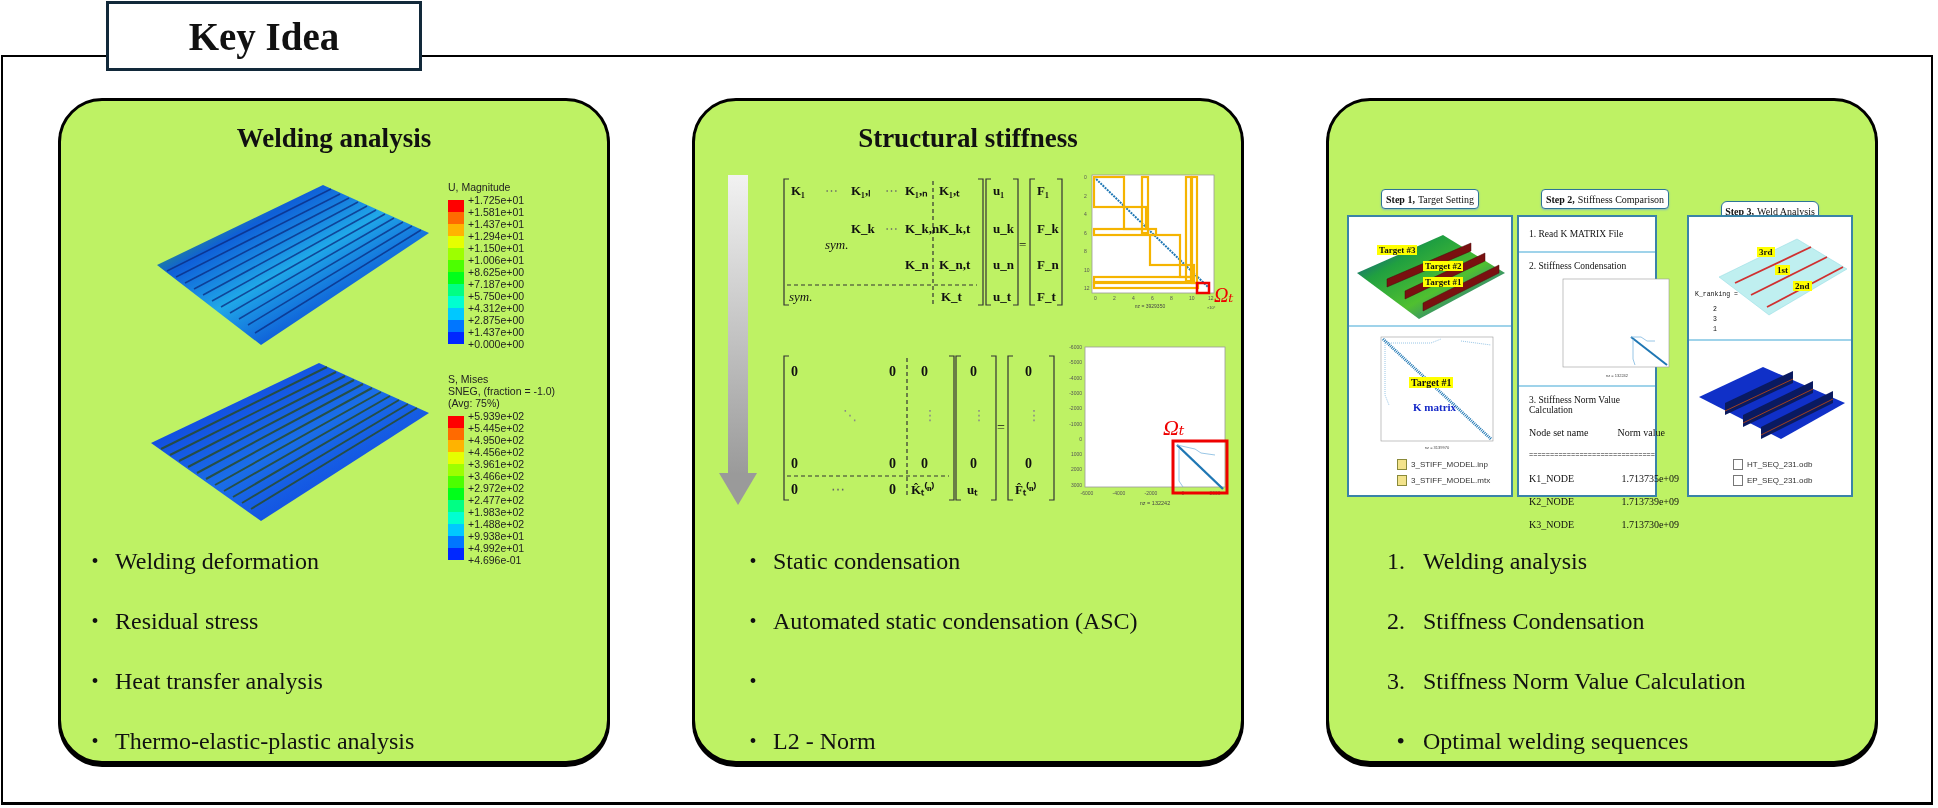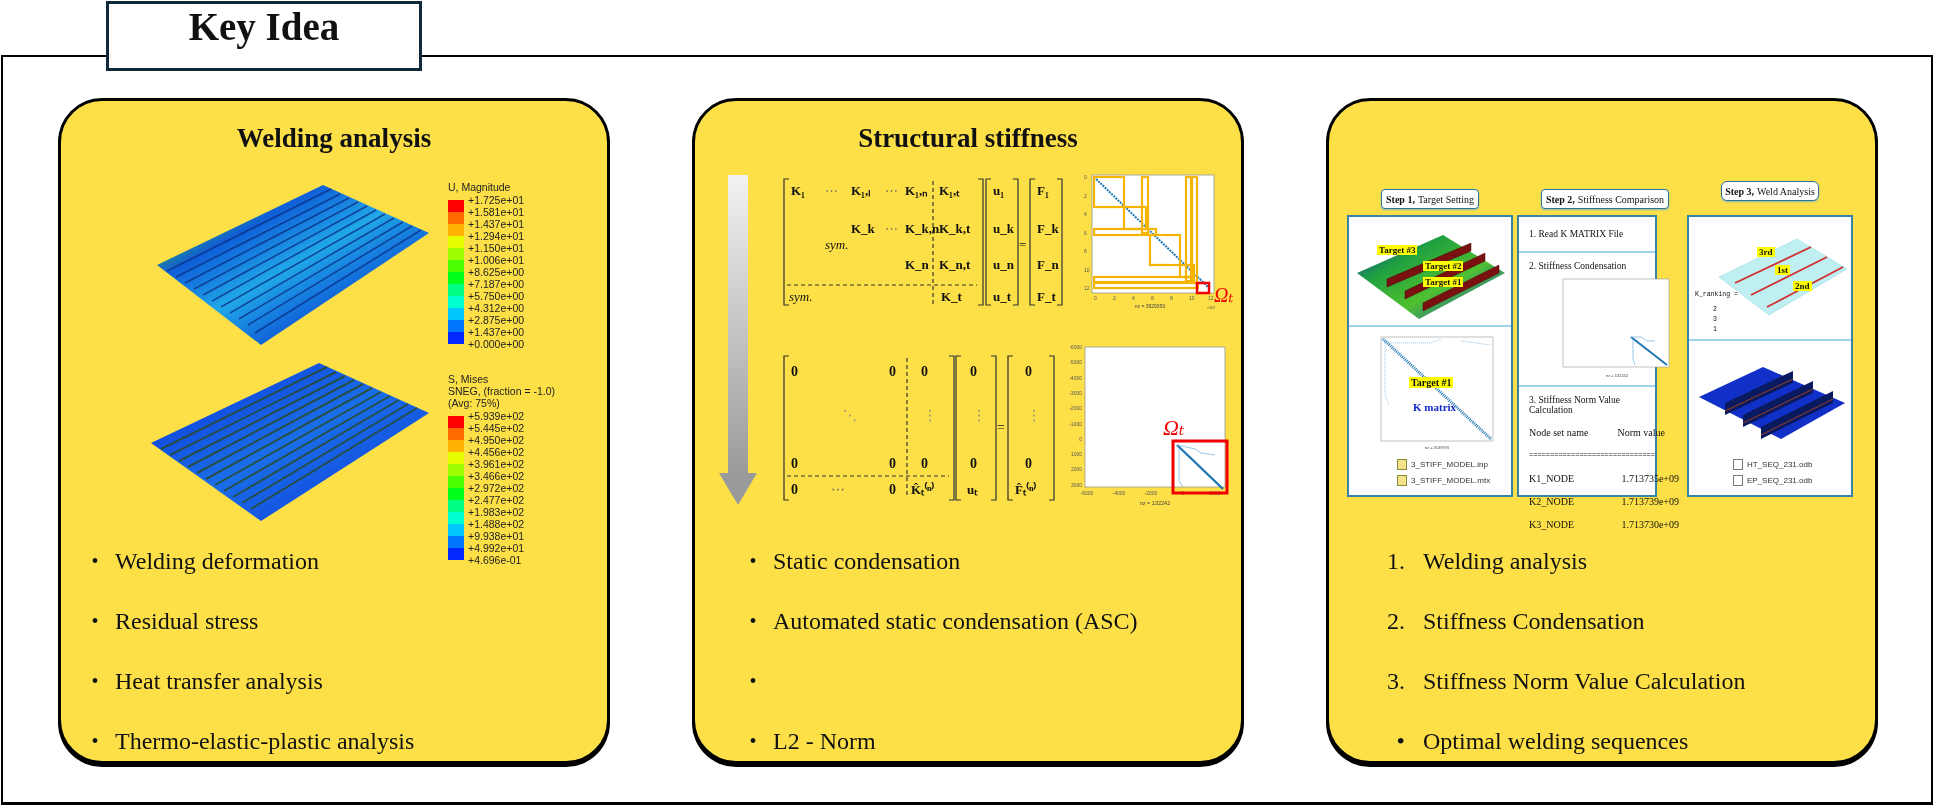--- a/index.html
+++ b/index.html
@@ -2,25 +2,25 @@
 <html><head>
 <meta charset="utf-8">
 <style>
   html, body { margin:0; padding:0; background:#fff; }
   body { width:1938px; height:808px; position:relative; overflow:hidden;
          font-family:"Liberation Serif", "DejaVu Serif", serif; color:#111; }
   .frame { position:absolute; left:1px; top:55px; width:1932px; height:750px;
            border:2px solid #000; border-bottom-width:3px; box-sizing:border-box; }
   .key-box { position:absolute; left:106px; top:1px; width:316px; height:70px;
              border:3px solid #12293a; background:#fff; box-sizing:border-box;
-             display:flex; align-items:flex-start; justify-content:center;
+             display:flex; align-items:center; justify-content:center;
              font-weight:bold; font-size:39px; z-index:2; }
   .panel { position:absolute; top:98px; width:552px; height:666px;
            border:3px solid #000; border-radius:44px; box-sizing:border-box;
-           background:#fde047; box-shadow: 0 3px 0 #000; }
+           background:#bef264; box-shadow: 0 3px 0 #000; }
   .panel-title { position:absolute; left:0; right:0; top:22px; text-align:center;
                  font-weight:bold; font-size:27px; }
   .bullets { position:absolute; left:14px; top:430px; right:10px;
              font-size:24px; list-style:none; margin:0; padding:0; }
   .bullets li { height:60px; display:flex; align-items:center; }
   .bullets .mk { display:inline-block; width:40px; text-align:center; font-size:20px; }
   .bullets.num .mk { width:76px; text-align:right; padding-right:0; font-size:24px; }
   .bullets.num .tx { margin-left:18px; }
 
   
@@ -383,21 +383,21 @@
 <div class="panel" style="left:1326px;">
 
   <div class="step-head" style="left:52px; width:96px; top:88px;">
       <b>Step 1,</b>
       <span>Target Setting</span>
     </div>
   <div class="step-head" style="left:212px; width:126px; top:88px;">
       <b>Step 2,</b>
       <span>Stiffness Comparison</span>
     </div>
-  <div class="step-head" style="left:392px; width:96px; top:80px;border-radius:6px;">
+  <div class="step-head" style="left:392px; width:96px; top:100px;border-radius:6px;">
       <b>Step 3,</b>
       <span>Weld Analysis</span>
     </div>
 
   <div class="step" style="left:18px; top:114px;">
     <svg style="position:absolute; left:4px; top:6px;" width="156" height="100">
       <defs>
           <linearGradient id="g3" x1="0" y1="0" x2="1" y2="1">
         <stop offset="0" stop-color="#1030c0"></stop>
             <stop offset="0.3" stop-color="#20a040"></stop>

